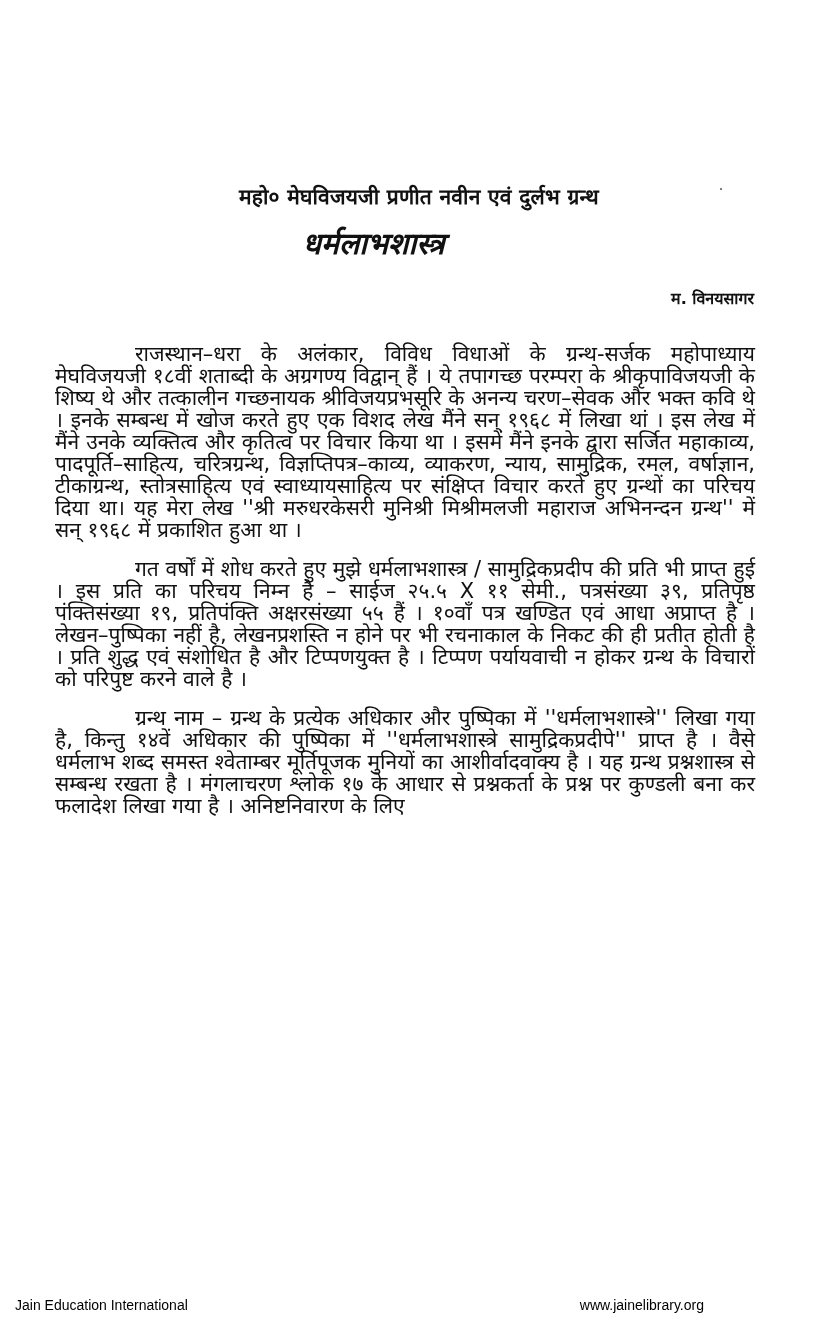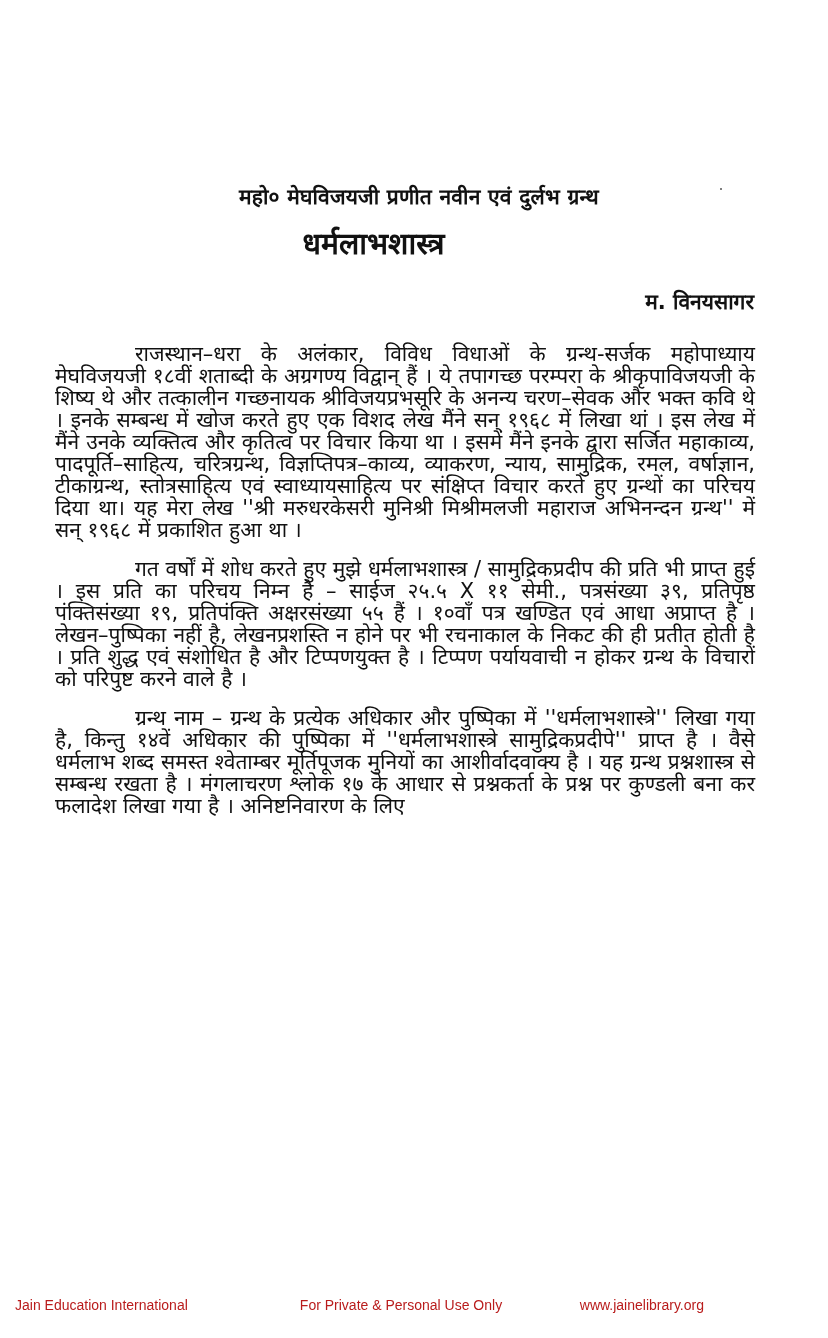--- a/index.html
+++ b/index.html
@@ -45,26 +45,27 @@
   .title {
     position: absolute;
     left: 0;
     width: 725px;
     top: 222px;
     text-align: center;
     font-size: 30px;
     font-weight: bold;
     padding-left: 22px;
     box-sizing: border-box;
+    font-style: italic;
   }
   .author {
     position: absolute;
     right: 74px;
     top: 287px;
-    font-size: 21px;
+    font-size: 16px;
     font-weight: bold;
   }
   .body-text {
     position: absolute;
     left: 55px;
     width: 700px;
     top: 343px;
     font-size: 21px;
     line-height: 22px;
   }
@@ -78,21 +79,21 @@
     font-weight: normal;
   }
   .footer {
     position: absolute;
     left: 0;
     top: 1297px;
     width: 708px;
     height: 20px;
     font-family: "Liberation Sans", sans-serif;
     font-size: 14px;
-    color: #b91c1c;
+    color: #000000;
   }
   .footer span {
     position: absolute;
     top: 0;
   }
   .footer .left { left: 15px; }
   .footer .mid { left: 191px; width: 420px; text-align: center; }
   .footer .right { right: 4px; }
 </style>
 </head>
@@ -114,17 +115,16 @@
     <p class="para">
       <span>गत वर्षों में शोध करते हुए मुझे धर्मलाभशास्त्र / सामुद्रिकप्रदीप की प्रति भी प्राप्त हुई । इस प्रति का परिचय निम्न है – साईज २५.५ X ११ सेमी., पत्रसंख्या ३९, प्रतिपृष्ठ पंक्तिसंख्या १९, प्रतिपंक्ति अक्षरसंख्या ५५ हैं । १०वाँ पत्र खण्डित एवं आधा अप्राप्त है । लेखन–पुष्पिका नहीं है, लेखनप्रशस्ति न होने पर भी रचनाकाल के निकट की ही प्रतीत होती है । प्रति शुद्ध एवं संशोधित है और टिप्पणयुक्त है । टिप्पण पर्यायवाची न होकर ग्रन्थ के विचारों को परिपुष्ट करने वाले है ।</span>
     </p>
     <p class="para">
       <span class="strong">ग्रन्थ नाम</span><span> – ग्रन्थ के प्रत्येक अधिकार और पुष्पिका में ''धर्मलाभशास्त्रे'' लिखा गया है, किन्तु १४वें अधिकार की पुष्पिका में ''धर्मलाभशास्त्रे सामुद्रिकप्रदीपे'' प्राप्त है । वैसे धर्मलाभ शब्द समस्त श्वेताम्बर मूर्तिपूजक मुनियों का आशीर्वादवाक्य है । यह ग्रन्थ प्रश्नशास्त्र से सम्बन्ध रखता है । मंगलाचरण श्लोक १७ के आधार से प्रश्नकर्ता के प्रश्न पर कुण्डली बना कर फलादेश लिखा गया है । अनिष्टनिवारण के लिए</span>
     </p>
   </div>
 
   <div class="footer">
     <span class="left">Jain Education International</span>
-    <span class="mid">For Private &amp; Personal Use Only</span>
     <span class="right">www.jainelibrary.org</span>
   </div>
 
 </div>
 
 </body></html>

